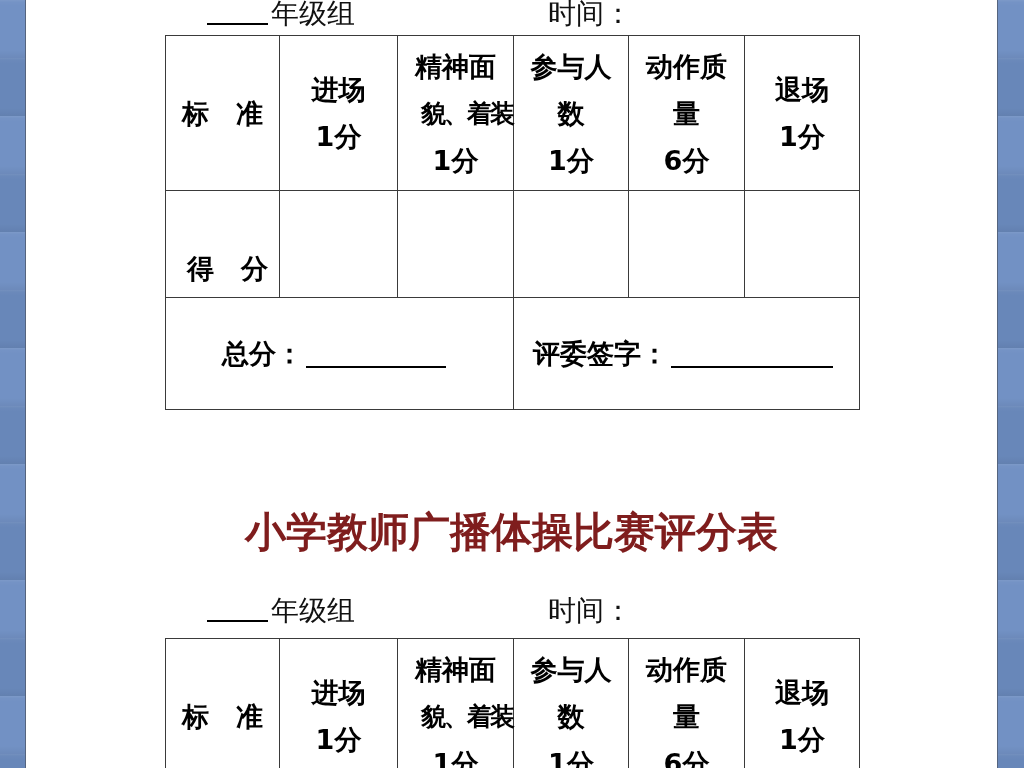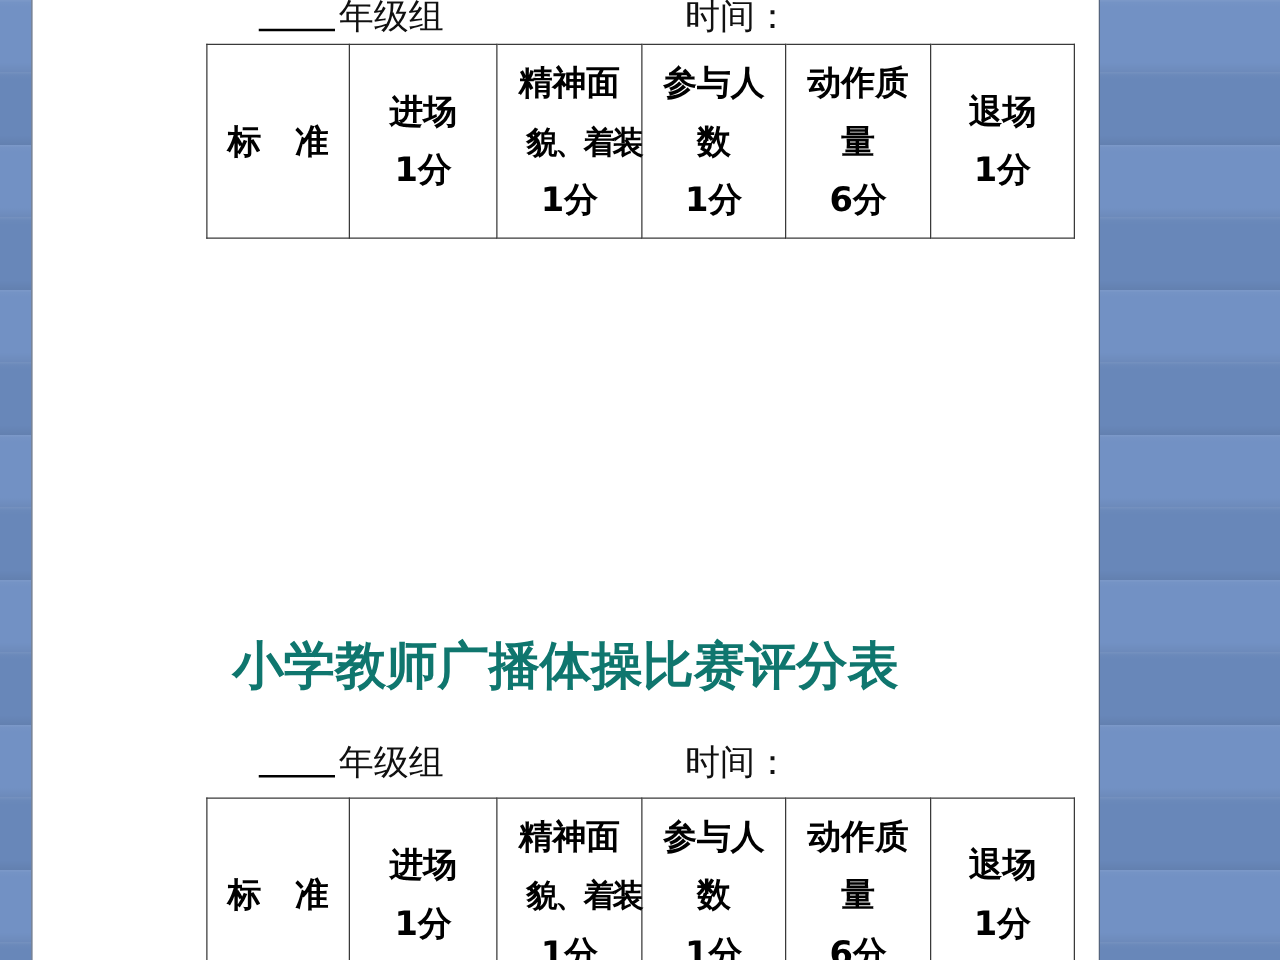--- a/index.html
+++ b/index.html
@@ -12,41 +12,41 @@
   .desktop{
     position:absolute; inset:0;
     background-image:
       repeating-linear-gradient(180deg,
         rgba(255,255,255,.08) 0px, rgba(255,255,255,.02) 2px,
         rgba(255,255,255,0) 6px, rgba(0,0,0,0) 50px,
         rgba(0,0,0,.05) 58px),
       repeating-linear-gradient(180deg, #7291c4 0px, #7291c4 58px, #6887b9 58px, #6887b9 116px);
   }
   .page{
-    position:absolute; left:25px; top:0; width:855px; height:768px;
+    position:absolute; left:25px; top:0; width:973px; height:768px;
     background:#ffffff;
     border-left:1.5px solid #55647e;
     border-right:1.5px solid #55647e;
     overflow:hidden;
     color:#000;
   }
   
   .meta-row{ position:absolute; left:0; width:100%; height:34px;
     font-family:"Liberation Serif","DejaVu Serif",serif; font-size:28px; line-height:34px; color:#111;}
   .meta-row-1{ top:-3px; }
   .meta-row-2{ top:594px; }
   .grade-blank{ position:absolute; left:181px; top:2px; width:61px; height:26px;
     border-bottom:2.5px solid #000; }
   .grade-label{ position:absolute; left:245px; top:0; }
   .time-label{ position:absolute; left:522px; top:0; }
   
   .doc-title{
     position:absolute; top:504px; left:0; width:100%;
     text-align:center; font-family:"Liberation Serif","DejaVu Serif",serif;
-    font-size:41px; font-weight:700; line-height:56px; letter-spacing:0px; color:#0f766e;
+    font-size:41px; font-weight:700; line-height:56px; letter-spacing:0px; color:#7f1d1d;
   }
   
   table.score-table{
     position:absolute; left:139px; width:694px;
     border-collapse:collapse; table-layout:fixed;
     font-family:"DejaVu Sans","Liberation Sans",sans-serif;
     font-weight:700; font-size:27px; color:#000;
   }
   .score-table-1{ top:35px; }
   .score-table-2{ top:638px; }
@@ -109,20 +109,36 @@
       <td>
         <span class="hline">动作质</span>
         <span class="hline">量</span>
         <span class="hline">6分</span>
       </td>
       <td>
         <span class="hline">退场</span>
         <span class="hline">1分</span>
       </td>
     </tr>
+    <tr class="score-row">
+      <td class="score-label-cell">得　分</td>
+      <td></td>
+      <td></td>
+      <td></td>
+      <td></td>
+      <td></td>
+    </tr>
+    <tr class="total-row">
+      <td class="total-cell" colspan="3">
+        <span>总分：</span><span class="fill-line total"></span>
+      </td>
+      <td class="sign-cell" colspan="3">
+        <span>评委签字：</span><span class="fill-line sign"></span>
+      </td>
+    </tr>
     </tbody>
   </table>
 
   <div class="doc-title">小学教师广播体操比赛评分表</div>
 
   <div class="meta-row meta-row-2">
     <span class="grade-blank"></span>
     <span class="grade-label">年级组</span>
     <span class="time-label">时间：</span>
   </div>

